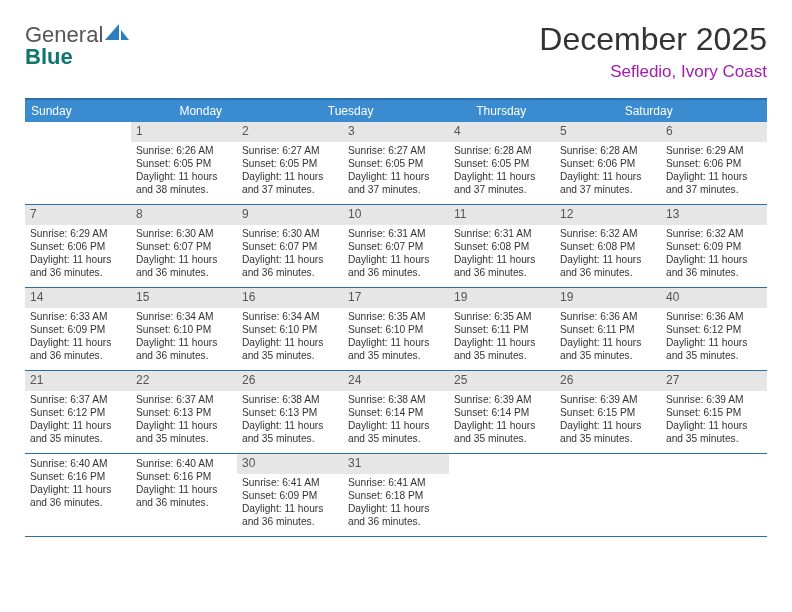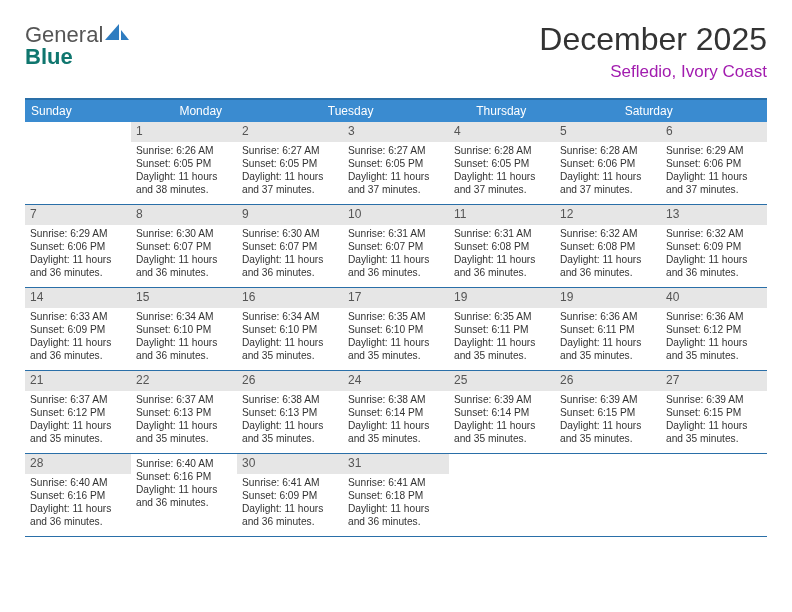--- a/index.html
+++ b/index.html
@@ -291,21 +291,20 @@
           </div>
           <div class="cell">
             <span class="daynum">27</span>
             <div>Sunrise: 6:39 AM</div>
             <div>Sunset: 6:15 PM</div>
             <div>Daylight: 11 hours and 35 minutes.</div>
           </div>
         </div>
         <div class="week">
           <div class="cell">
-            <span class="daynum">28</span>
             <div>Sunrise: 6:40 AM</div>
             <div>Sunset: 6:16 PM</div>
             <div>Daylight: 11 hours and 36 minutes.</div>
           </div>
           <div class="cell">
             <div>Sunrise: 6:40 AM</div>
             <div>Sunset: 6:16 PM</div>
             <div>Daylight: 11 hours and 36 minutes.</div>
           </div>
           <div class="cell">

